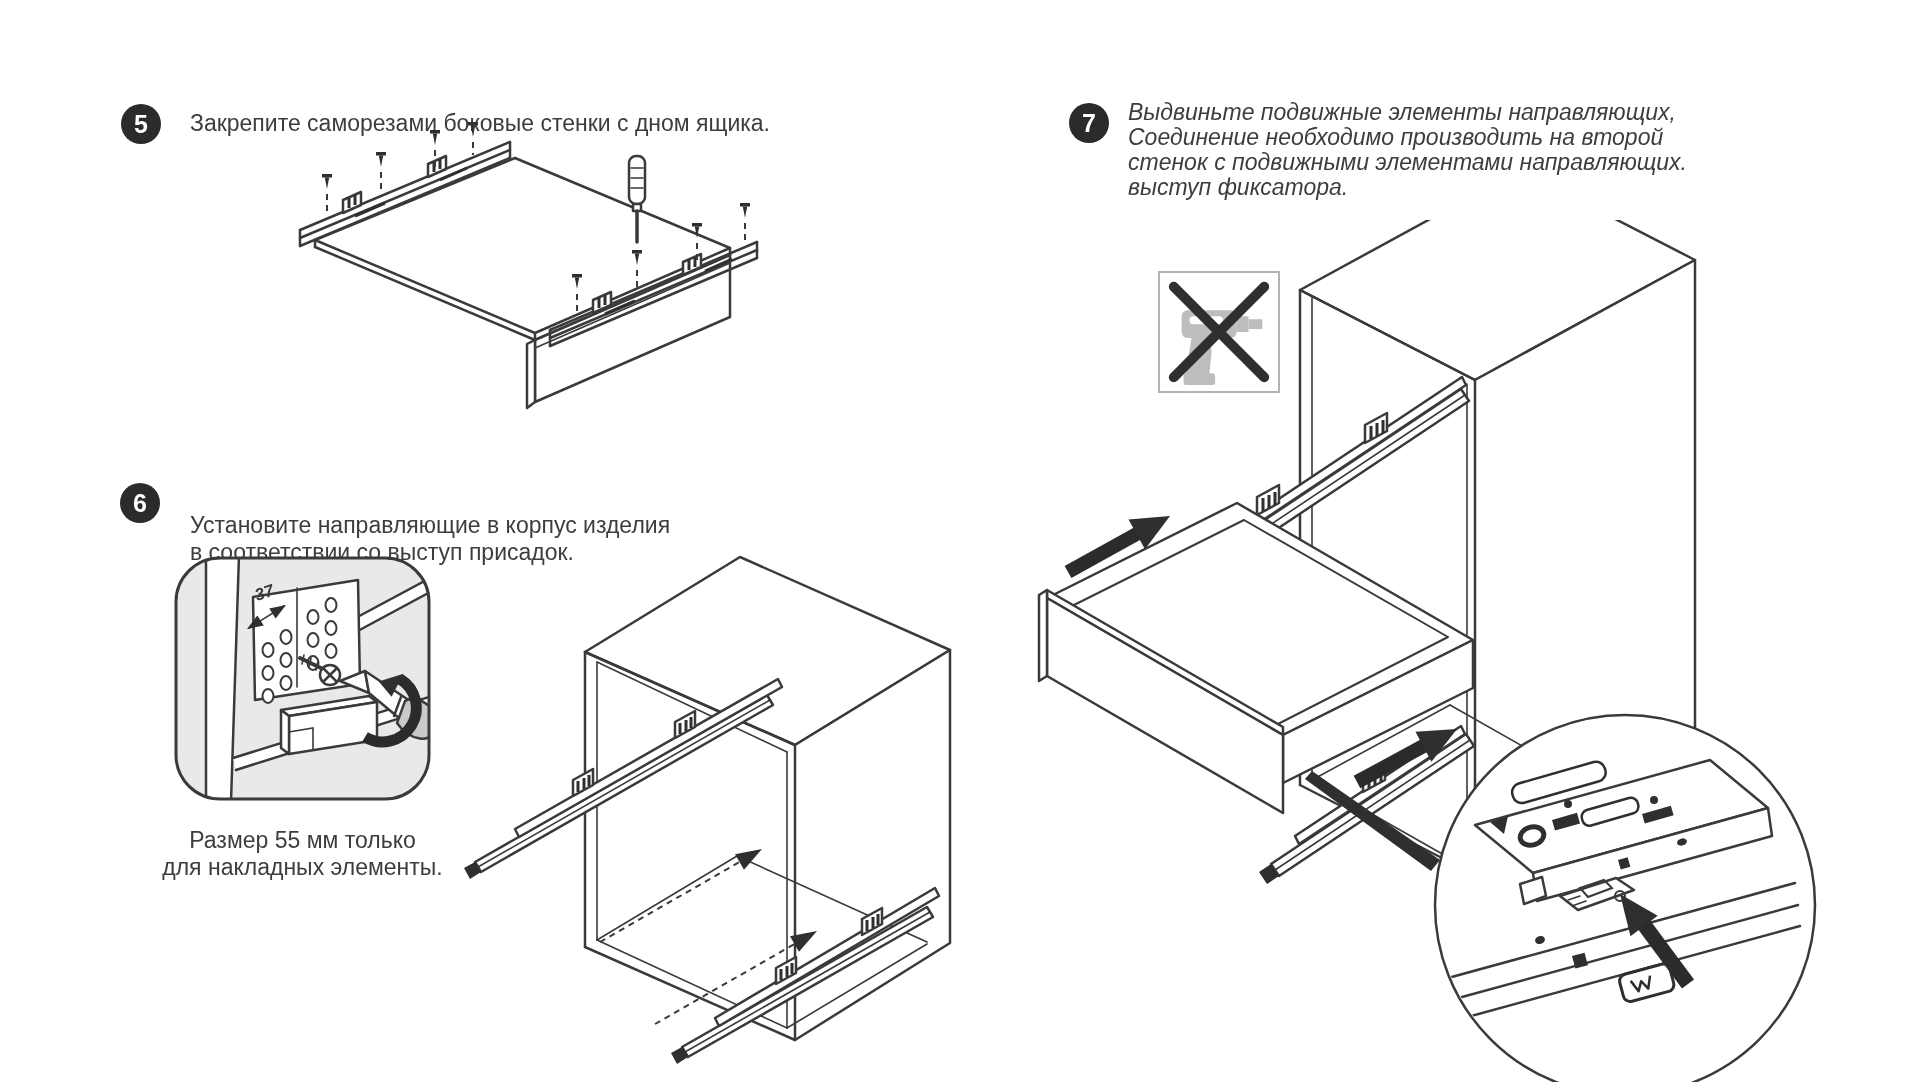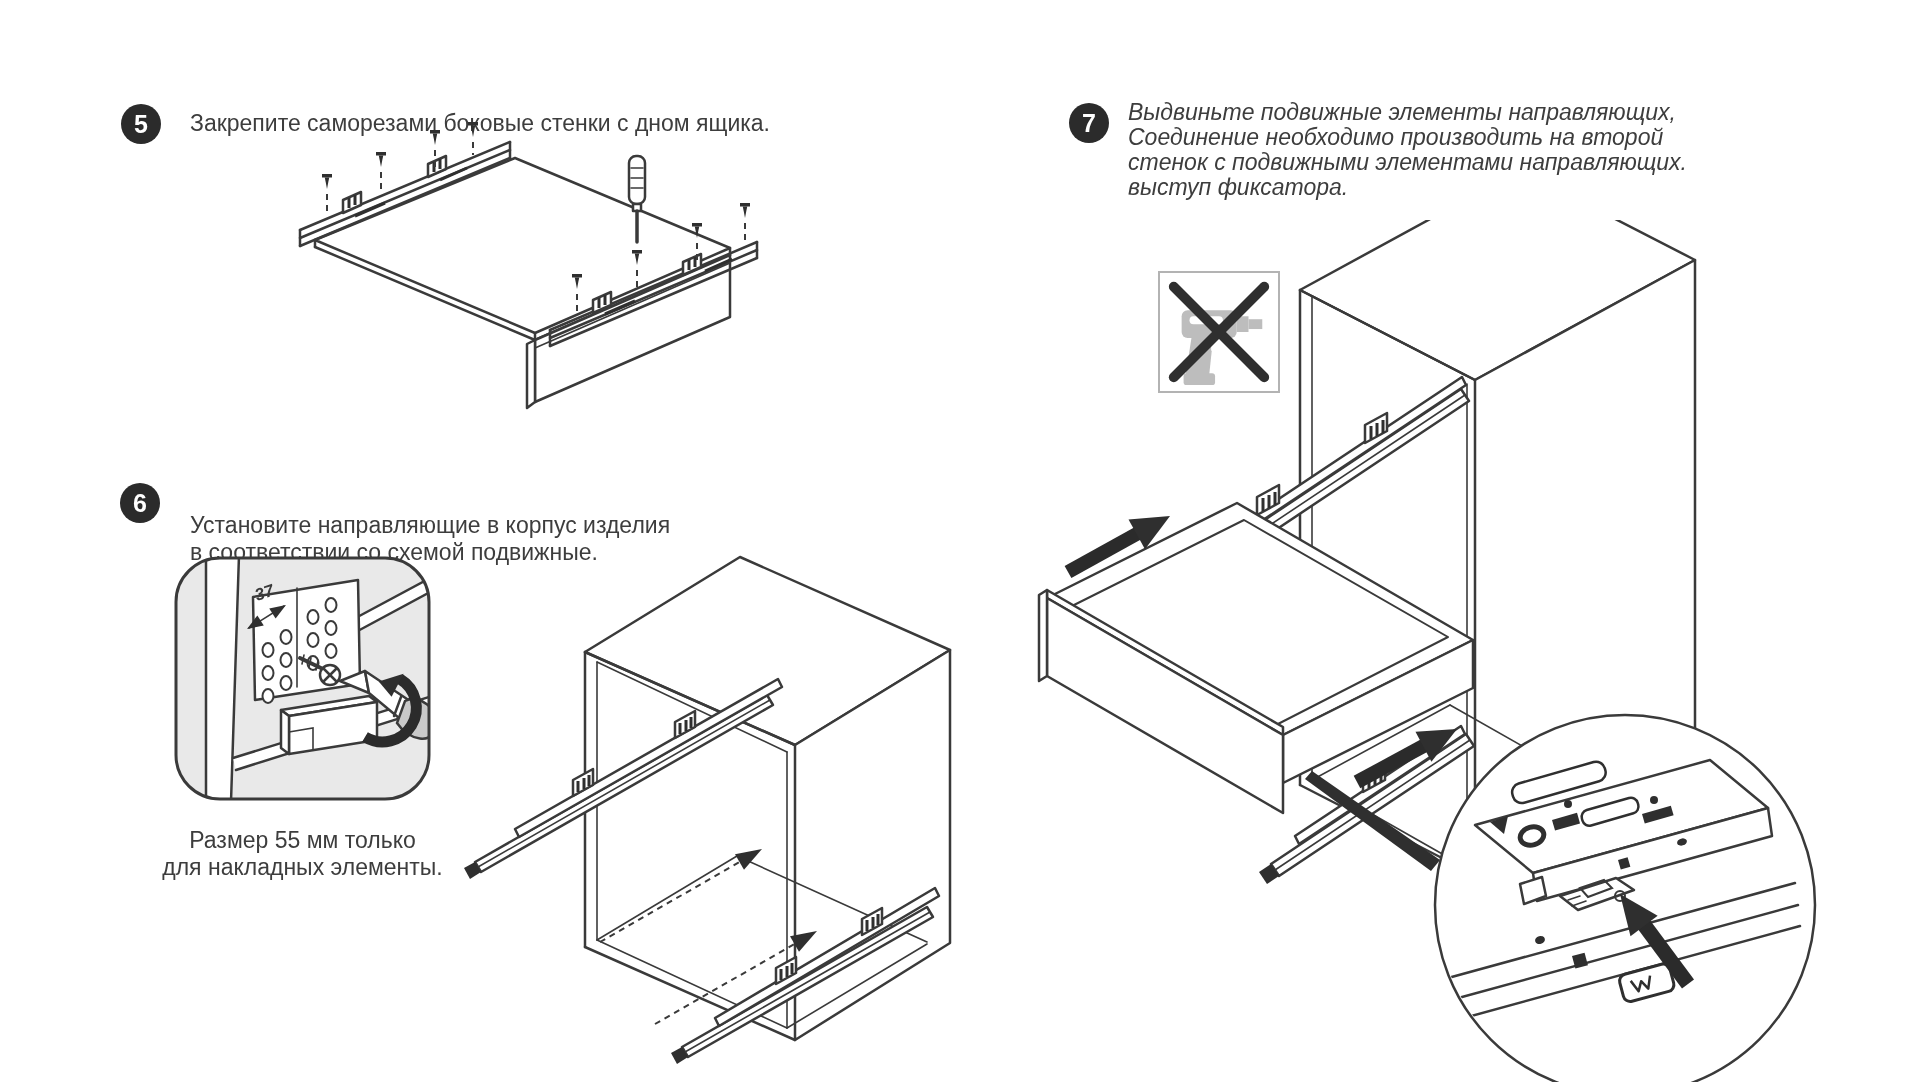--- a/index.html
+++ b/index.html
@@ -133,21 +133,21 @@
       <rect class="wfill" x="428" y="86" width="8" height="7"></rect>
       <line class="ln" x1="432" y1="93" x2="432" y2="124" style="stroke-width:3.5"></line>
     </g>
   </svg>
 
   <div class="badge" style="left:120px;top:483px;">
     <span>6</span>
   </div>
   <div class="step-text" style="left:190px;top:501px;margin-top:11px;">
     <div>Установите направляющие в корпус изделия</div>
-    <div>в соответствии со схемой подвижные.</div>
+    <div>в соответствии со выступ присадок.</div>
   </div>
 
   <svg class="abs" style="left:173px;top:555px;" width="259" height="247" viewBox="0 0 259 247">
     <defs>
         <clipPath id="insetClip">
           <rect x="3" y="3" width="253" height="241" rx="44"></rect>
         </clipPath>
       </defs>
     <rect x="3" y="3" width="253" height="241" rx="44" fill="#e9e9e9"></rect>
     <g clip-path="url(#insetClip)">

